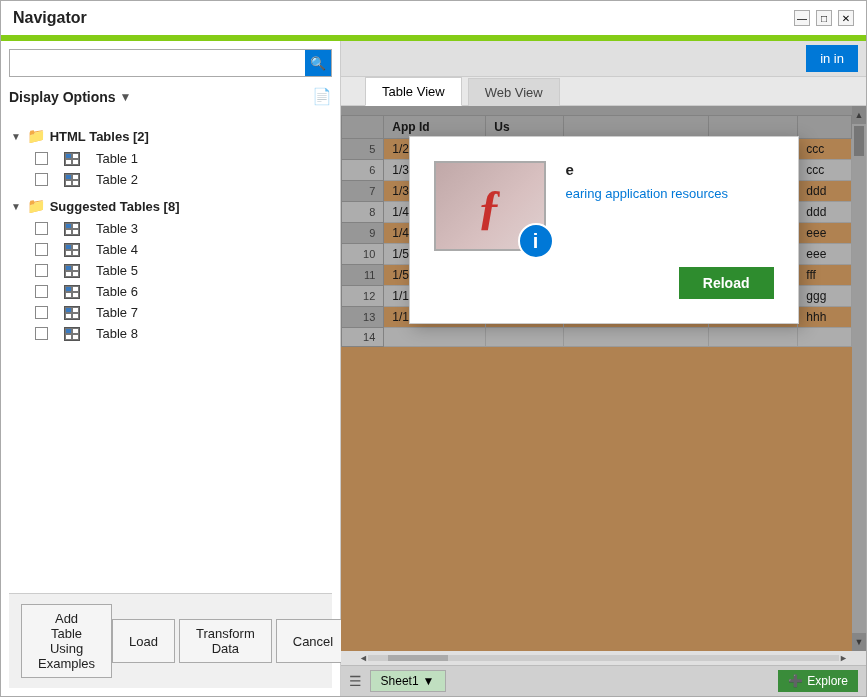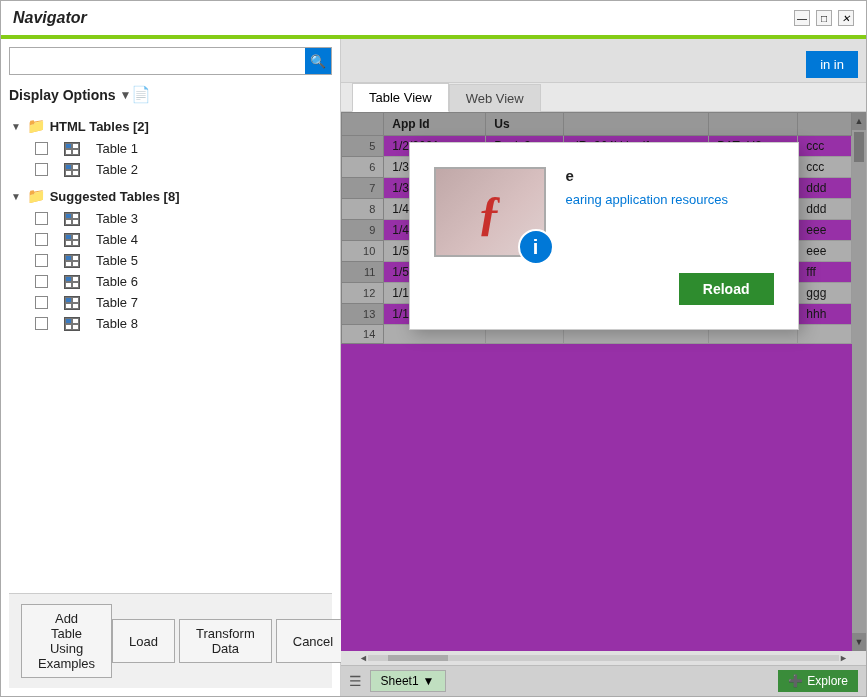--- a/index.html
+++ b/index.html
@@ -20,22 +20,21 @@
       display: flex;
       flex-direction: column;
     }
 
     .title-bar {
       background: #fff;
       padding: 8px 12px;
       display: flex;
       align-items: center;
       justify-content: space-between;
-      border-bottom: 4px solid #84cc16;
-      font-style: italic;
+      border-bottom: 6px solid #84cc16;
     }
 
     .title-bar-title {
       font-size: 16px;
       font-weight: 600;
       color: #222;
     }
 
     .title-bar-controls {
       display: flex;
@@ -95,21 +94,22 @@
       display: flex;
       align-items: center;
       justify-content: center;
       color: #fff;
       font-size: 13px;
     }
 
     .display-options {
       display: flex;
       align-items: center;
-      margin-bottom: 8px;
+      justify-content: space-between;
+      margin-bottom: 16px;
       padding: 2px 0;
     }
 
     .display-options-label {
       font-size: 14px;
       font-weight: 600;
       color: #222;
       display: flex;
       align-items: center;
       gap: 4px;
@@ -237,22 +237,22 @@
       flex-direction: column;
       background: #d0d0d0;
       position: relative;
       overflow: hidden;
     }
 
     .tabs-bar {
       display: flex;
       background: #e8e8e8;
       border-bottom: 1px solid #ccc;
-      padding: 0 11px;
-      gap: 0;
+      padding: 0 24px;
+      gap: 6px;
       align-items: flex-end;
     }
 
     .tab {
       padding: 6px 16px;
       font-size: 13px;
       cursor: pointer;
       border: 1px solid #ccc;
       border-bottom: none;
       background: #d8d8d8;
@@ -263,22 +263,23 @@
     .tab.active {
       background: #fff;
       color: #000;
       border-color: #ccc;
       border-bottom: 1px solid #fff;
     }
 
     .table-area {
       flex: 1;
       overflow: auto;
-      background: #d946ef;
+      background: #fdba74;
       position: relative;
+      margin-top: 9px;
     }
 
     table.data-table {
       border-collapse: collapse;
       width: 100%;
       font-size: 12px;
     }
 
     table.data-table th {
       background: #d8d8d8;
@@ -311,21 +312,20 @@
     }
 
     .sign-in-btn {
       background: #0078d7;
       color: #fff;
       border: none;
       padding: 6px 14px;
       font-size: 13px;
       cursor: pointer;
       margin-left: auto;
-      margin-top: 8px;
     }
 
     .scrollbar-right {
       position: absolute;
       right: 0;
       top: 0;
       bottom: 0;
       width: 14px;
       background: #e0e0e0;
       display: flex;

